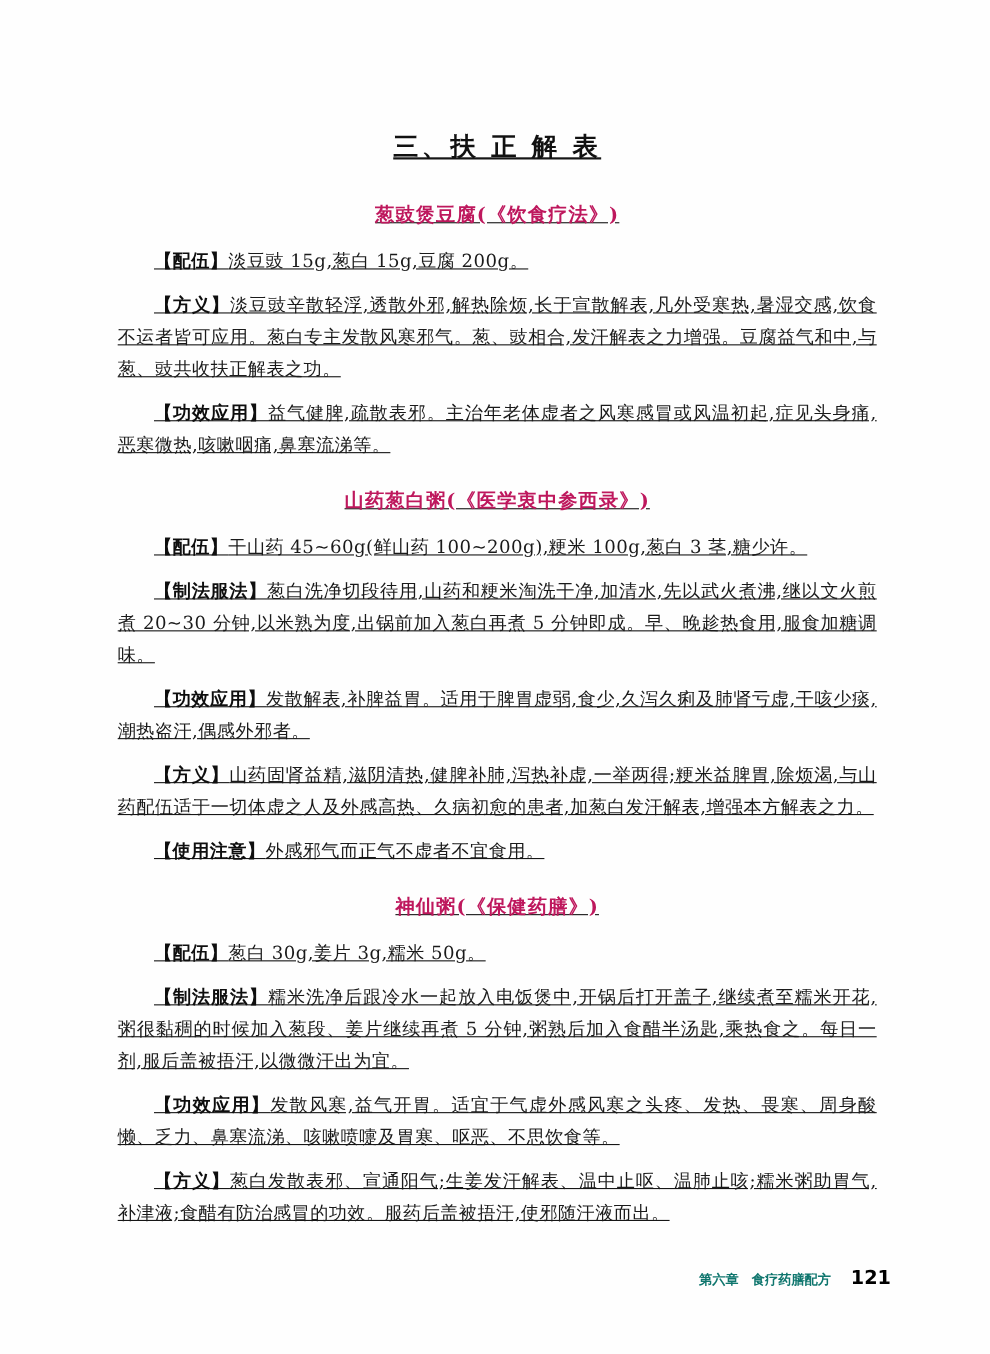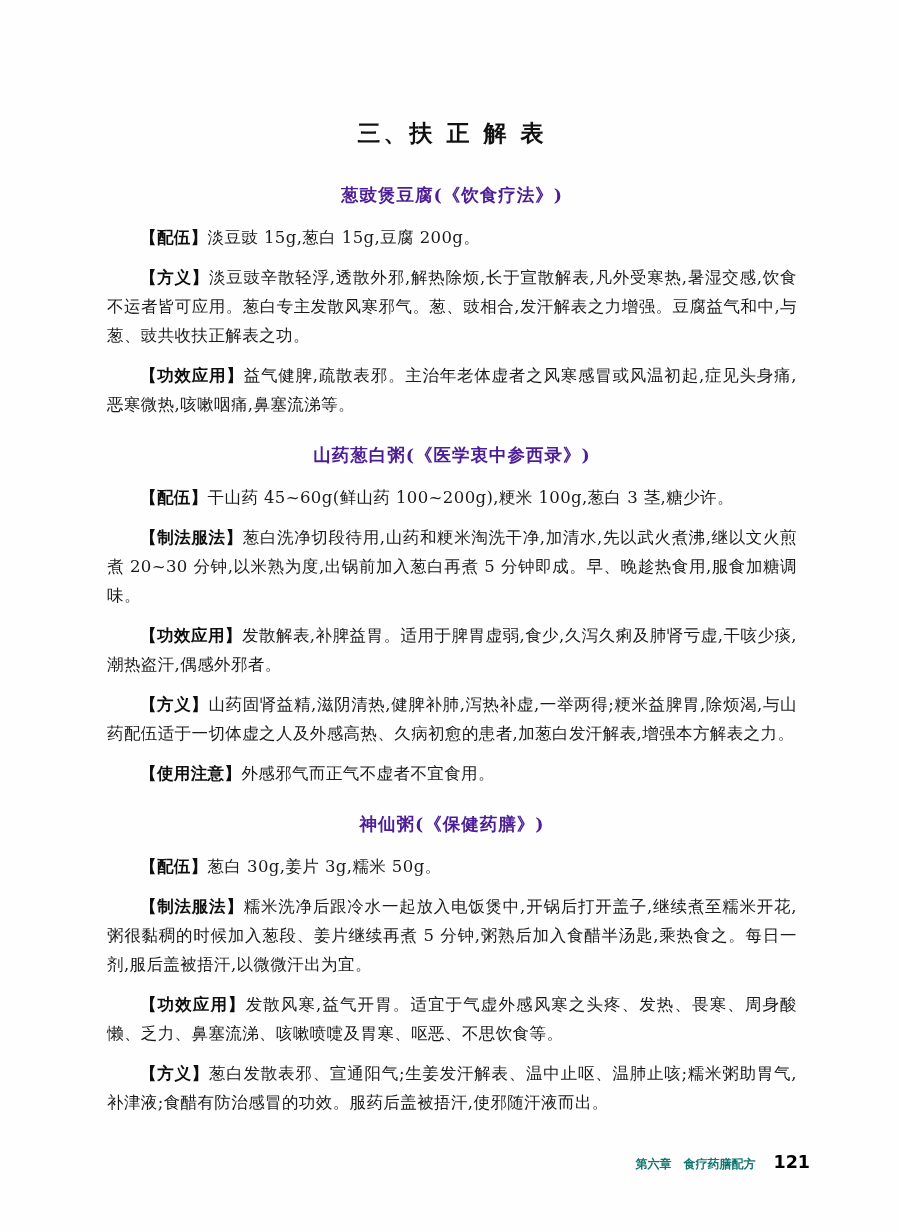--- a/index.html
+++ b/index.html
@@ -15,39 +15,40 @@
     overflow: hidden;
     font-family: "DejaVu Serif", "Liberation Serif", serif;
     color: #161616;
   }
 
   .content {
     position: absolute;
     left: 96px;
     top: 118px;
     width: 712px;
+    text-decoration: underline;
   }
 
   .chapter-title {
     margin: 0 0 34px 0;
     text-align: center;
     font-family: "DejaVu Sans", "Liberation Sans", sans-serif;
     font-weight: bold;
     font-size: 23px;
     letter-spacing: 3px;
     color: #111;
   }
 
   .recipe-heading {
     margin: 24px 0 16px 0;
     text-align: center;
     font-size: 17.5px;
     font-weight: bold;
     letter-spacing: 1px;
-    color: #4c1d95;
+    color: #be185d;
     font-family: "DejaVu Serif", "Liberation Serif", serif;
   }
 
   .para {
     margin: 11px;
     font-size: 16.5px;
     line-height: 29px;
     text-align: justify;
     text-indent: 2em;
     letter-spacing: 0.4px;

